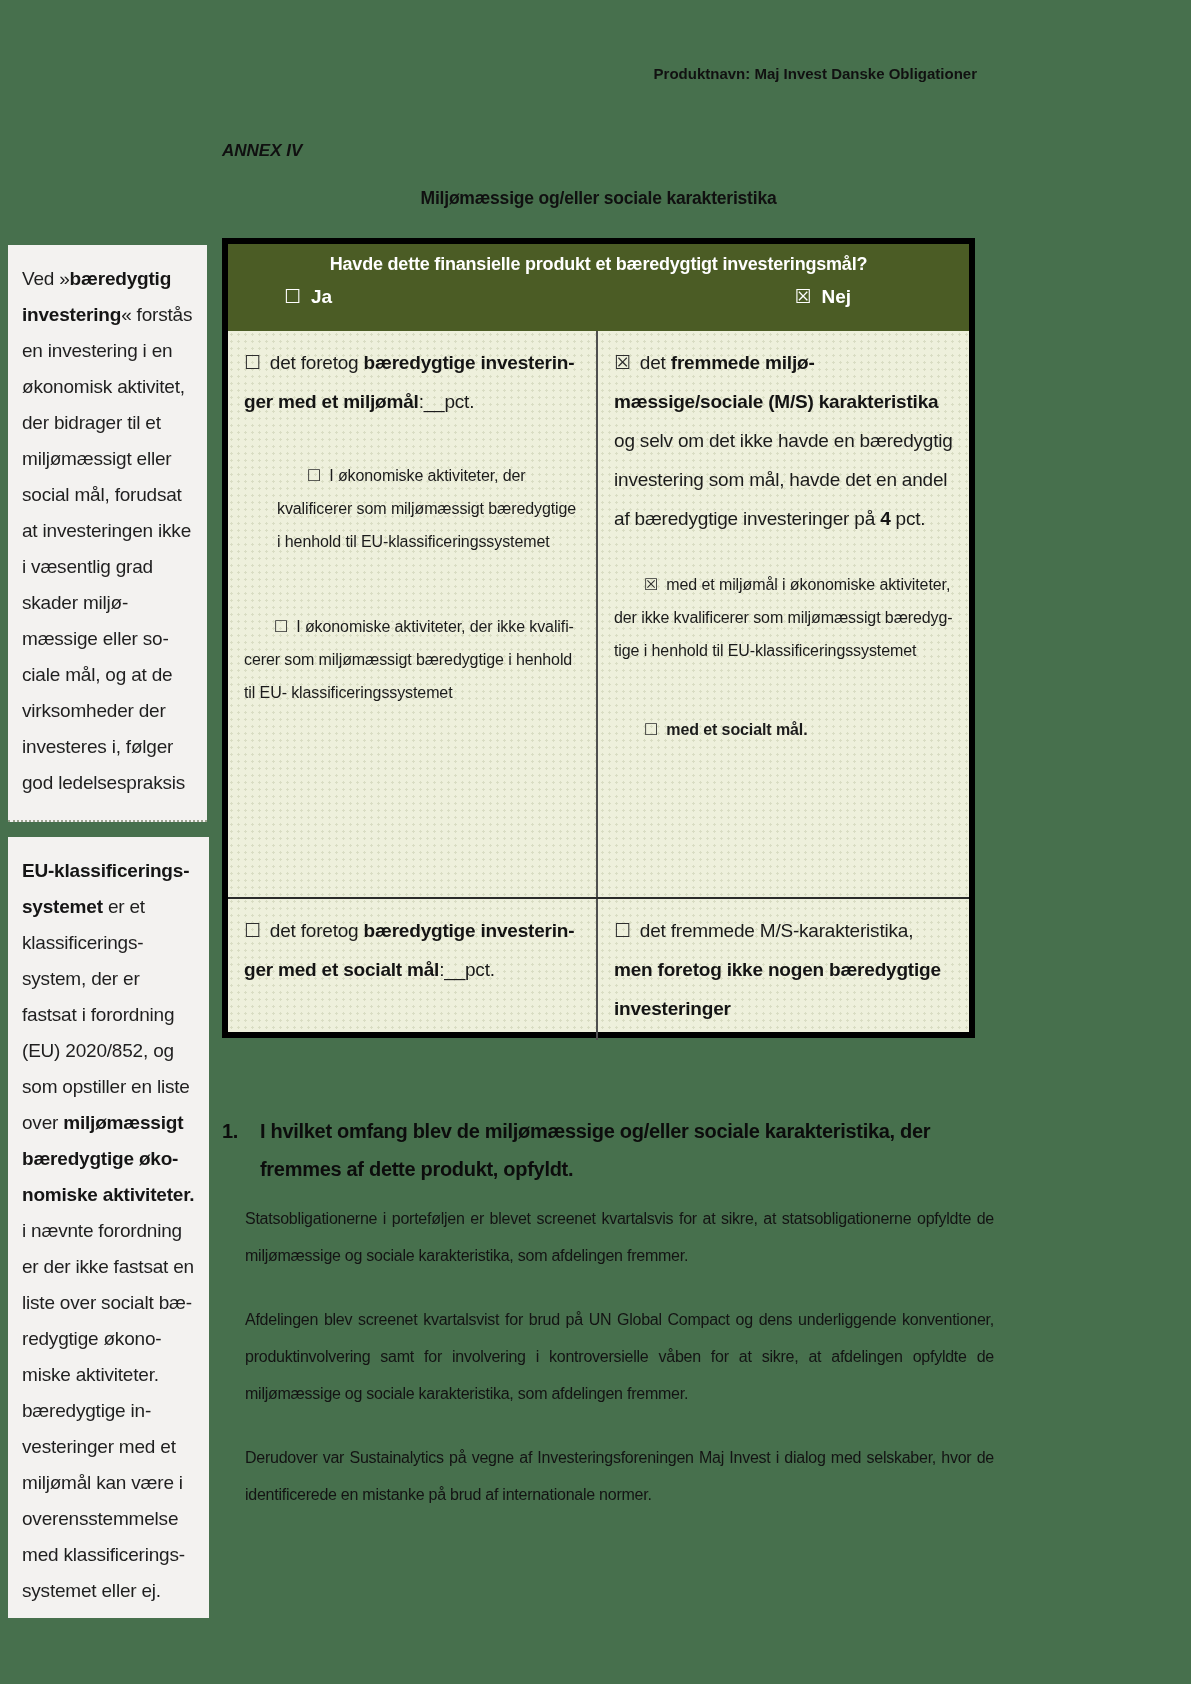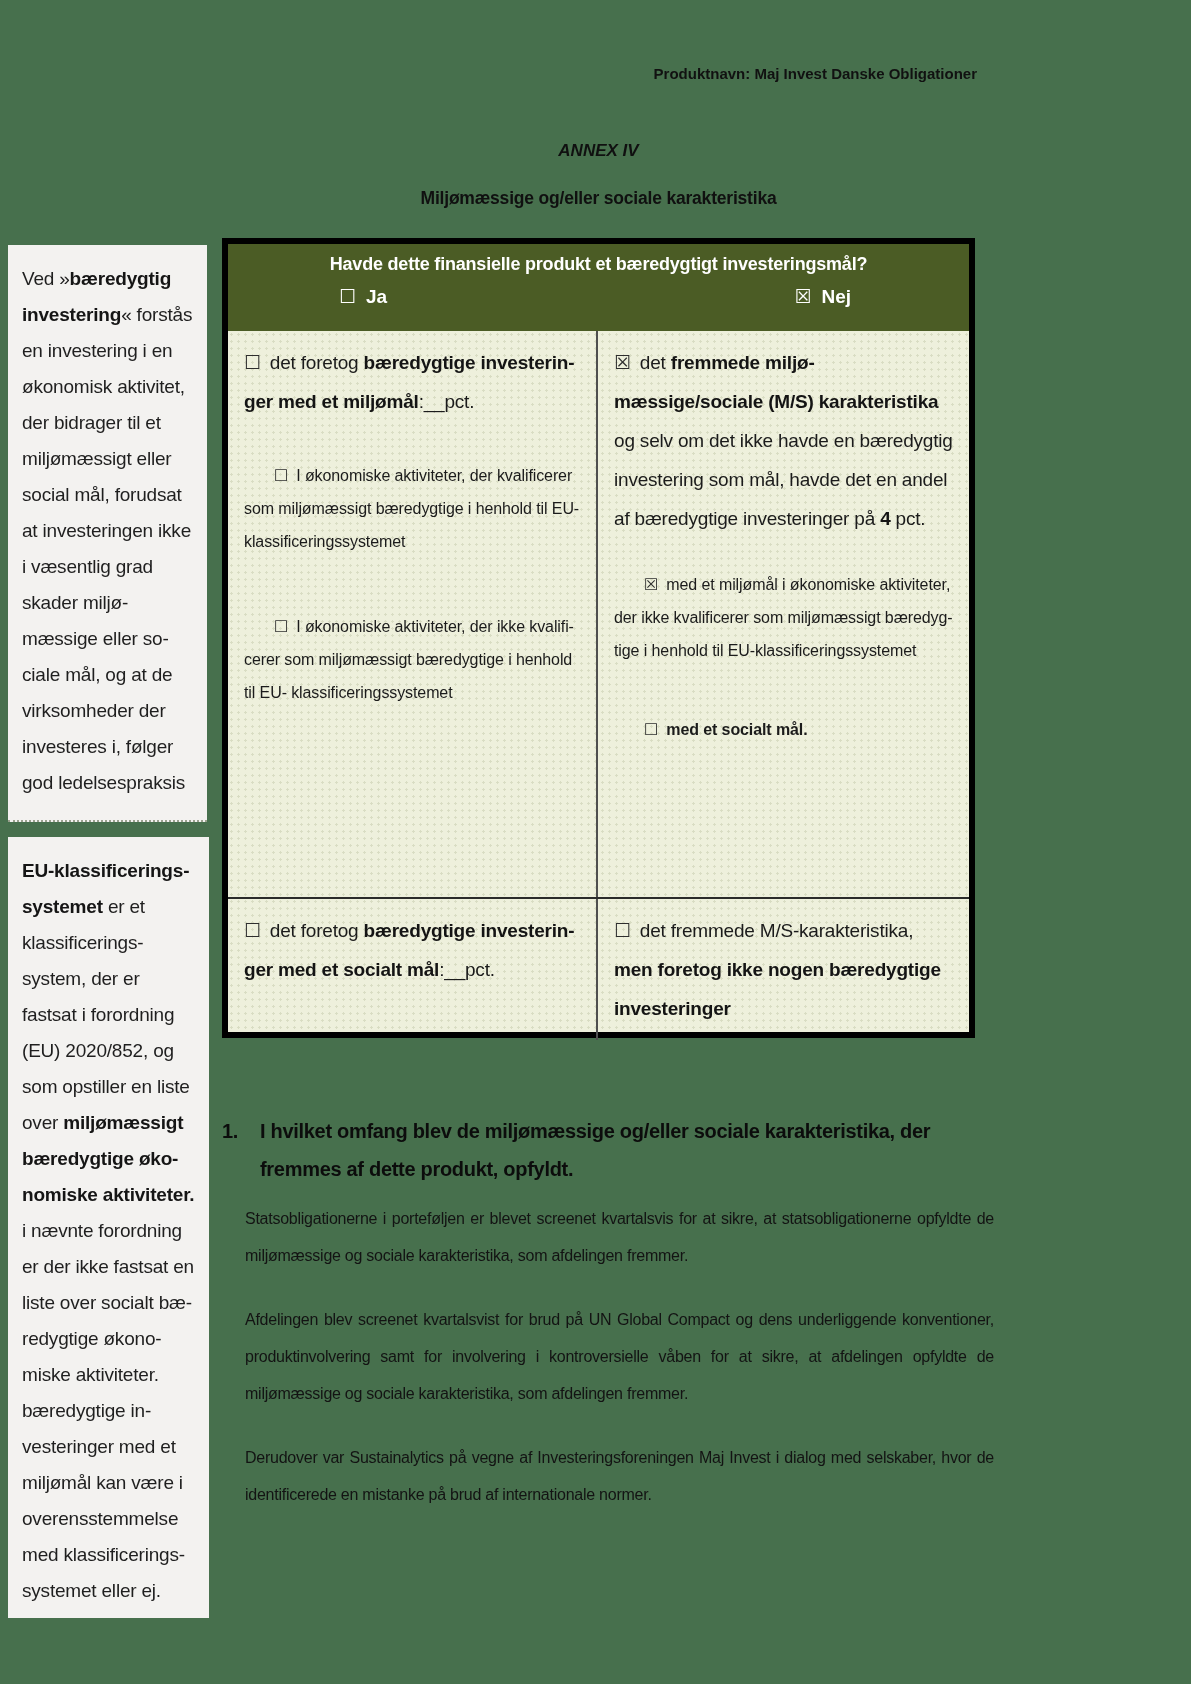--- a/index.html
+++ b/index.html
@@ -1,49 +1,49 @@
 <!DOCTYPE html>
 <html><head>
 <meta charset="utf-8">
 <style>
   html,body{margin:0;padding:0;}
   body{font-family:"Liberation Sans",sans-serif;background:#3a5a40;}
   .page{position:relative;width:1191px;height:1684px;background:#47704d;color:#1b1b1b;overflow:hidden;}
 
   
   .meta{position:absolute;top:60px;right:214px;text-align:right;font-size:15px;font-weight:700;line-height:27px;color:#111;}
-  .annex{position:absolute;top:141px;left:222px;width:753px;text-align:center;font-size:17px;font-weight:700;font-style:italic;color:#101010;}
+  .annex{position:absolute;top:141px;left:222px;width:753px;font-size:17px;font-weight:700;font-style:italic;color:#101010;}
   .subtitle{position:absolute;top:188px;left:222px;width:753px;text-align:center;font-size:17.5px;font-weight:700;color:#101010;letter-spacing:-0.2px;}
 
   
   .note{position:absolute;left:8px;background:#f3f2f0;box-sizing:border-box;padding:16px 10px 0 14px;font-size:19px;line-height:36px;color:#1f1f1f;overflow:hidden;letter-spacing:-0.2px;overflow-wrap:break-word;}
   .note b{font-weight:700;color:#151515;}
   .note1{top:245px;width:199px;height:577px;border-bottom:2px dotted #9aa08e;}
   .note2{top:837px;width:201px;height:781px;}
 
   
   .etable{position:absolute;left:222px;top:238px;width:753px;height:800px;border:6px solid #000000;box-sizing:border-box;background:#eef0dc;}
   .thead{height:87px;background:#4b5c25;color:#fff;box-sizing:border-box;padding-top:10px;}
   .thead-q{text-align:center;font-size:18px;font-weight:700;letter-spacing:-0.2px;}
-  .thead-opts{display:flex;justify-content:space-between;padding:10px 118px 0 111px;font-size:19px;font-weight:700;}
+  .thead-opts{display:flex;justify-content:space-between;padding:10px 118px 0 56px;font-size:19px;font-weight:700;}
   .opt .cb{margin-right:10px;}
   .tbody{position:relative;height:calc(100% - 87px);background-color:#eef0dc;background-image:radial-gradient(circle, rgba(104,122,64,0.16) 1px, transparent 1.3px);background-size:7px 7px;}
   .row{display:flex;box-sizing:border-box;}
   .row1{height:566px;}
   .row2{height:143px;border-top:2px solid #2b2b2b;}
   .cell{box-sizing:border-box;padding:12px 14px 0 16px;}
   .cell.cl{width:375px;border-right:2px solid #4f4f4f;}
   .cell.cr{width:376px;}
   .main{font-size:19px;line-height:39px;letter-spacing:-0.2px;}
   .main b{font-weight:700;color:#141414;}
   .sub{font-size:16px;line-height:33px;text-indent:30px;letter-spacing:-0.1px;}
   .cb{font-family:"DejaVu Sans",sans-serif;margin-right:9px;color:#2e2e2e;}
   .thead .cb{color:#fff;}
   .sub .cb{margin-right:8px;}
-  .lt-s1{margin-top:38px;}
+  .lt-s1{margin-top:38px;margin-left:33px;}
   .lt-s2{margin-top:52px;}
   .rt-s1{margin-top:26px;}
   .rt-s2{margin-top:30px;}
   .rt-s3{margin-top:46px;font-weight:bold;}
 
   
   .question{position:absolute;left:222px;top:1112px;width:772px;}
   .q-head{display:flex;font-size:20px;font-weight:700;line-height:38px;color:#0c0c0c;letter-spacing:-0.3px;}
   .q-num{flex:0 0 22px;margin-right:16px;}
   .q-body{margin-left:23px;margin-top:12px;}

